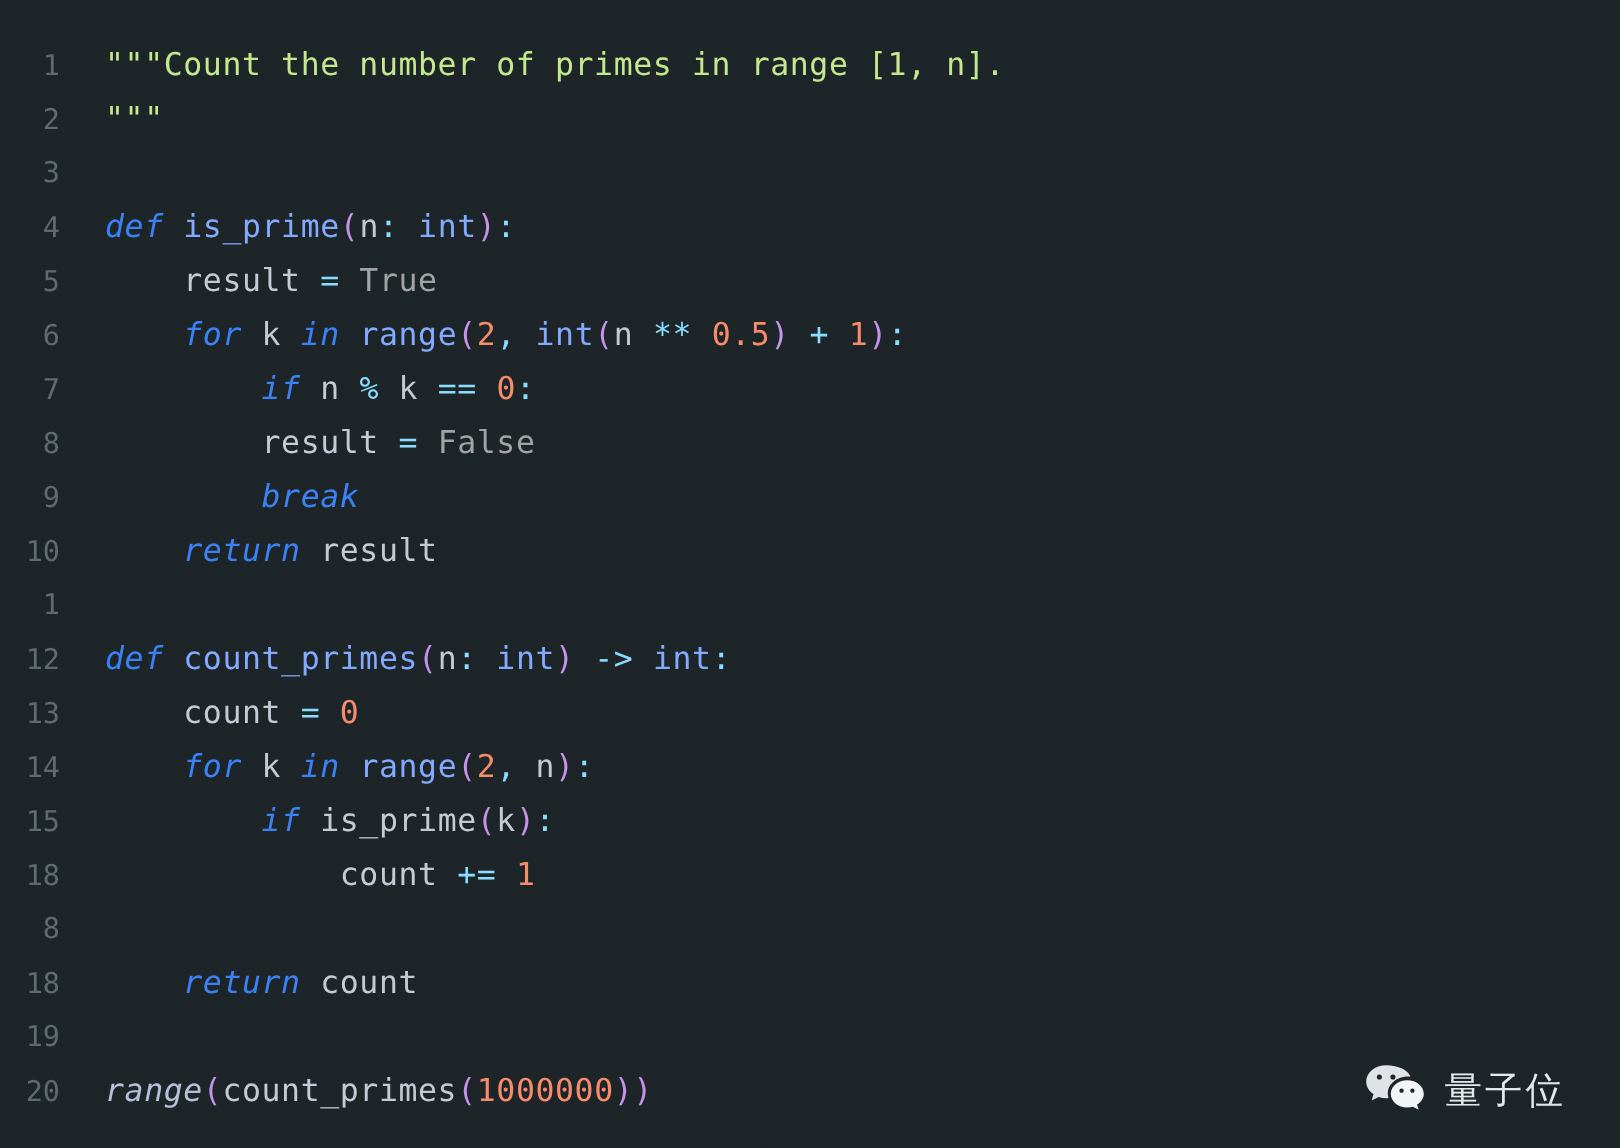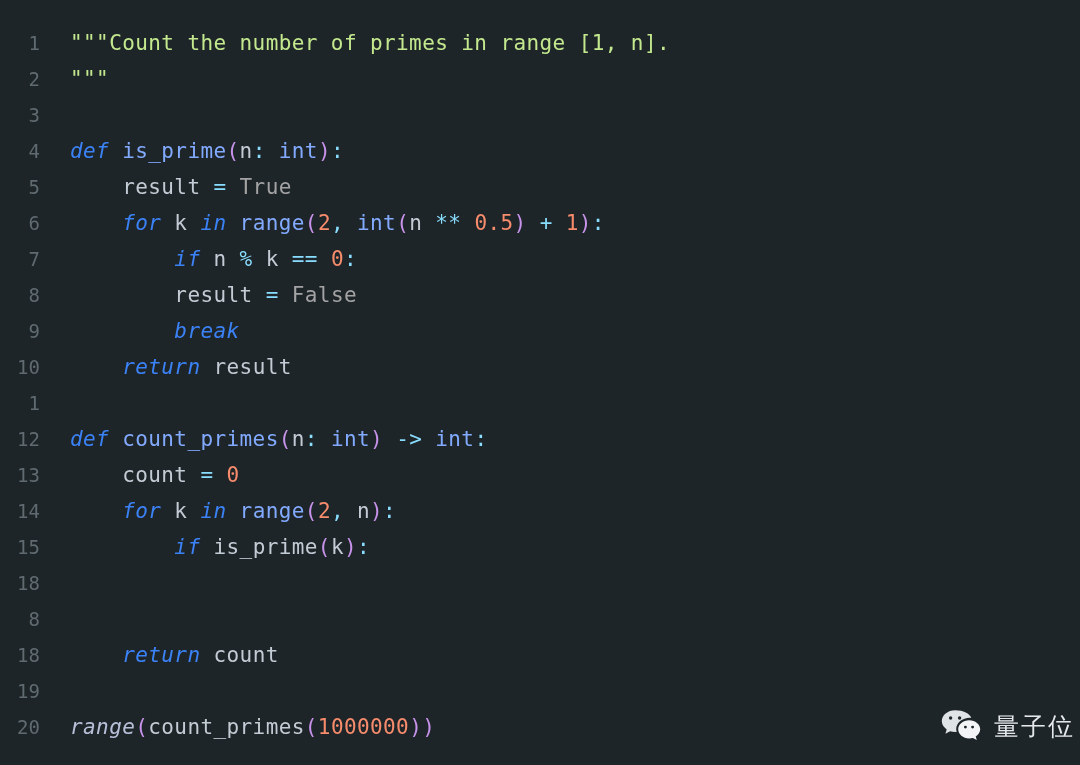--- a/index.html
+++ b/index.html
@@ -58,21 +58,21 @@
   .t-func     { color: #82aaff; }
   .t-type     { color: #82aaff; }
   .t-number   { color: #f78c6c; }
   .t-const    { color: #a3a3a3; }
   .t-op       { color: #89ddff; }
   .t-punct    { color: #c792ea; }
 
   
   .watermark {
     position: absolute;
-    right: 5px;
+    right: 36px;
     bottom: 22px;
     display: flex;
     align-items: center;
     gap: 13px;
     user-select: none;
   }
   .wm-icon {
     width: 40px;
     height: 34px;
     position: relative;
@@ -100,21 +100,21 @@
       <div class="code-line"><span class="gutter">6</span><span class="code-text"><span class="t-plain">    </span><span class="t-keyword">for</span><span class="t-plain"> k </span><span class="t-keyword">in</span><span class="t-plain"> </span><span class="t-func">range</span><span class="t-punct">(</span><span class="t-number">2</span><span class="t-op">,</span><span class="t-plain"> </span><span class="t-func">int</span><span class="t-punct">(</span><span class="t-plain">n </span><span class="t-op">**</span><span class="t-plain"> </span><span class="t-number">0.5</span><span class="t-punct">)</span><span class="t-plain"> </span><span class="t-op">+</span><span class="t-plain"> </span><span class="t-number">1</span><span class="t-punct">)</span><span class="t-op">:</span></span></div>
       <div class="code-line"><span class="gutter">7</span><span class="code-text"><span class="t-plain">        </span><span class="t-keyword">if</span><span class="t-plain"> n </span><span class="t-op">%</span><span class="t-plain"> k </span><span class="t-op">==</span><span class="t-plain"> </span><span class="t-number">0</span><span class="t-op">:</span></span></div>
       <div class="code-line"><span class="gutter">8</span><span class="code-text"><span class="t-plain">        result </span><span class="t-op">=</span><span class="t-plain"> </span><span class="t-const">False</span></span></div>
       <div class="code-line"><span class="gutter">9</span><span class="code-text"><span class="t-plain">        </span><span class="t-keyword">break</span></span></div>
       <div class="code-line"><span class="gutter">10</span><span class="code-text"><span class="t-plain">    </span><span class="t-keyword">return</span><span class="t-plain"> result</span></span></div>
       <div class="code-line"><span class="gutter">1</span><span class="code-text"></span></div>
       <div class="code-line"><span class="gutter">12</span><span class="code-text"><span class="t-keyword">def</span><span class="t-plain"> </span><span class="t-func">count_primes</span><span class="t-punct">(</span><span class="t-plain">n</span><span class="t-op">:</span><span class="t-plain"> </span><span class="t-type">int</span><span class="t-punct">)</span><span class="t-plain"> </span><span class="t-op">-&gt;</span><span class="t-plain"> </span><span class="t-type">int</span><span class="t-op">:</span></span></div>
       <div class="code-line"><span class="gutter">13</span><span class="code-text"><span class="t-plain">    count </span><span class="t-op">=</span><span class="t-plain"> </span><span class="t-number">0</span></span></div>
       <div class="code-line"><span class="gutter">14</span><span class="code-text"><span class="t-plain">    </span><span class="t-keyword">for</span><span class="t-plain"> k </span><span class="t-keyword">in</span><span class="t-plain"> </span><span class="t-func">range</span><span class="t-punct">(</span><span class="t-number">2</span><span class="t-op">,</span><span class="t-plain"> n</span><span class="t-punct">)</span><span class="t-op">:</span></span></div>
       <div class="code-line"><span class="gutter">15</span><span class="code-text"><span class="t-plain">        </span><span class="t-keyword">if</span><span class="t-plain"> is_prime</span><span class="t-punct">(</span><span class="t-plain">k</span><span class="t-punct">)</span><span class="t-op">:</span></span></div>
-      <div class="code-line"><span class="gutter">18</span></div>
+      <div class="code-line"><span class="gutter">18</span><span class="code-text"><span class="t-plain">            count </span><span class="t-op">+=</span><span class="t-plain"> </span><span class="t-number">1</span></span></div>
       <div class="code-line"><span class="gutter">8</span><span class="code-text"></span></div>
       <div class="code-line"><span class="gutter">18</span><span class="code-text"><span class="t-plain">    </span><span class="t-keyword">return</span><span class="t-plain"> count</span></span></div>
       <div class="code-line"><span class="gutter">19</span><span class="code-text"></span></div>
       <div class="code-line"><span class="gutter">20</span><span class="code-text"><span class="t-builtin">range</span><span class="t-punct">(</span><span class="t-plain">count_primes</span><span class="t-punct">(</span><span class="t-number">1000000</span><span class="t-punct">)</span><span class="t-punct">)</span></span></div>
     </div>
 
   <div class="watermark">
     <span class="wm-icon">
       <svg width="40" height="34" viewBox="0 0 40 34" xmlns="http://www.w3.org/2000/svg">
 

